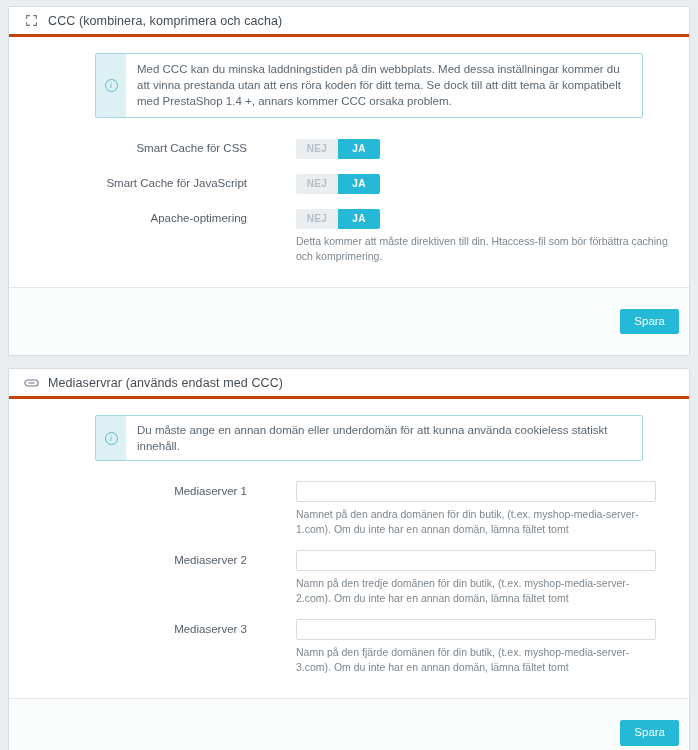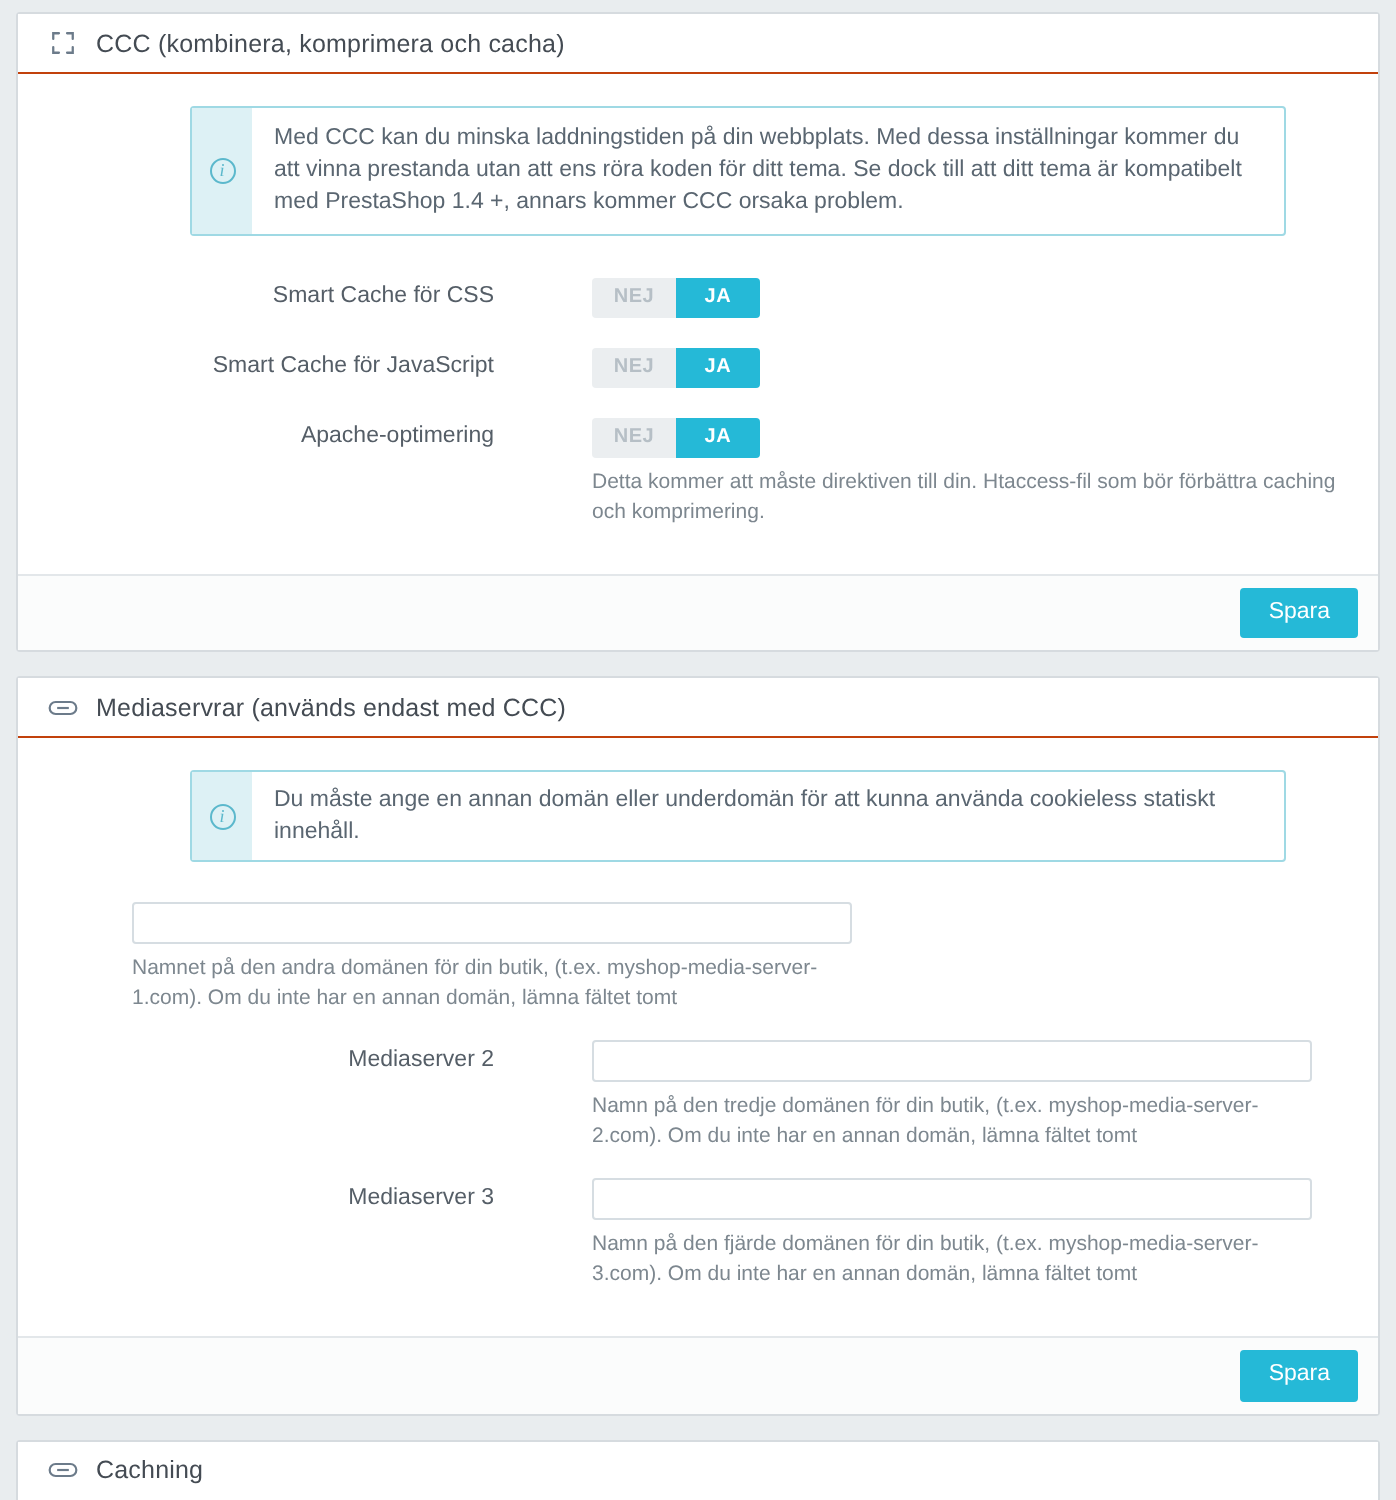--- a/index.html
+++ b/index.html
@@ -24,21 +24,21 @@
     background: #ffffff;
     border: 1px solid #d6dbdf;
     border-radius: 2px;
     margin-bottom: 12px;
   }
   .panel-header {
     height: 30px;
     display: flex;
     align-items: center;
     padding: 0 14px;
-    border-bottom: 1px solid #c2410c;
+    border-bottom: 3px solid #c2410c;
     background: #ffffff;
   }
   .panel-header-title {
     font-size: 12.5px;
     color: #444b53;
     letter-spacing: .1px;
   }
   .hdr-icon {
     width: 16px;
     height: 16px;
@@ -48,21 +48,21 @@
     justify-content: center;
     color: #6c7b8a;
     flex: 0 0 auto;
   }
   .panel-body {
     padding: 16px 14px 10px 14px;
   }
   .panel-footer {
     border-top: 1px solid #e3e7ea;
     background: #fbfcfc;
-    padding: 6px 10px;
+    padding: 21px 10px;
     display: flex;
     justify-content: flex-end;
     min-height: 36px;
     align-items: center;
   }
 
   
   .btn-save {
     background: #25b9d7;
     border: 1px solid #25b9d7;
@@ -257,20 +257,21 @@
       <div class="alert-info one-line">
         <div class="alert-strip">
           <span class="info-circle">i</span>
         </div>
         <div class="alert-text">Du måste ange en annan domän eller underdomän för att kunna använda cookieless statiskt innehåll.</div>
       </div>
 
       <div class="spacer-sm"></div>
 
       <div class="form-row">
+        <div class="form-label">Mediaserver 1</div>
         <div class="form-control">
           <input class="text-input" type="text" value="" style="">
           <div class="help-block wide">Namnet på den andra domänen för din butik, (t.ex. myshop-media-server-1.com). Om du inte har en annan domän, lämna fältet tomt</div>
         </div>
       </div>
 
       <div class="form-row">
         <div class="form-label">Mediaserver 2</div>
         <div class="form-control">
           <input class="text-input" type="text" value="" style="">

